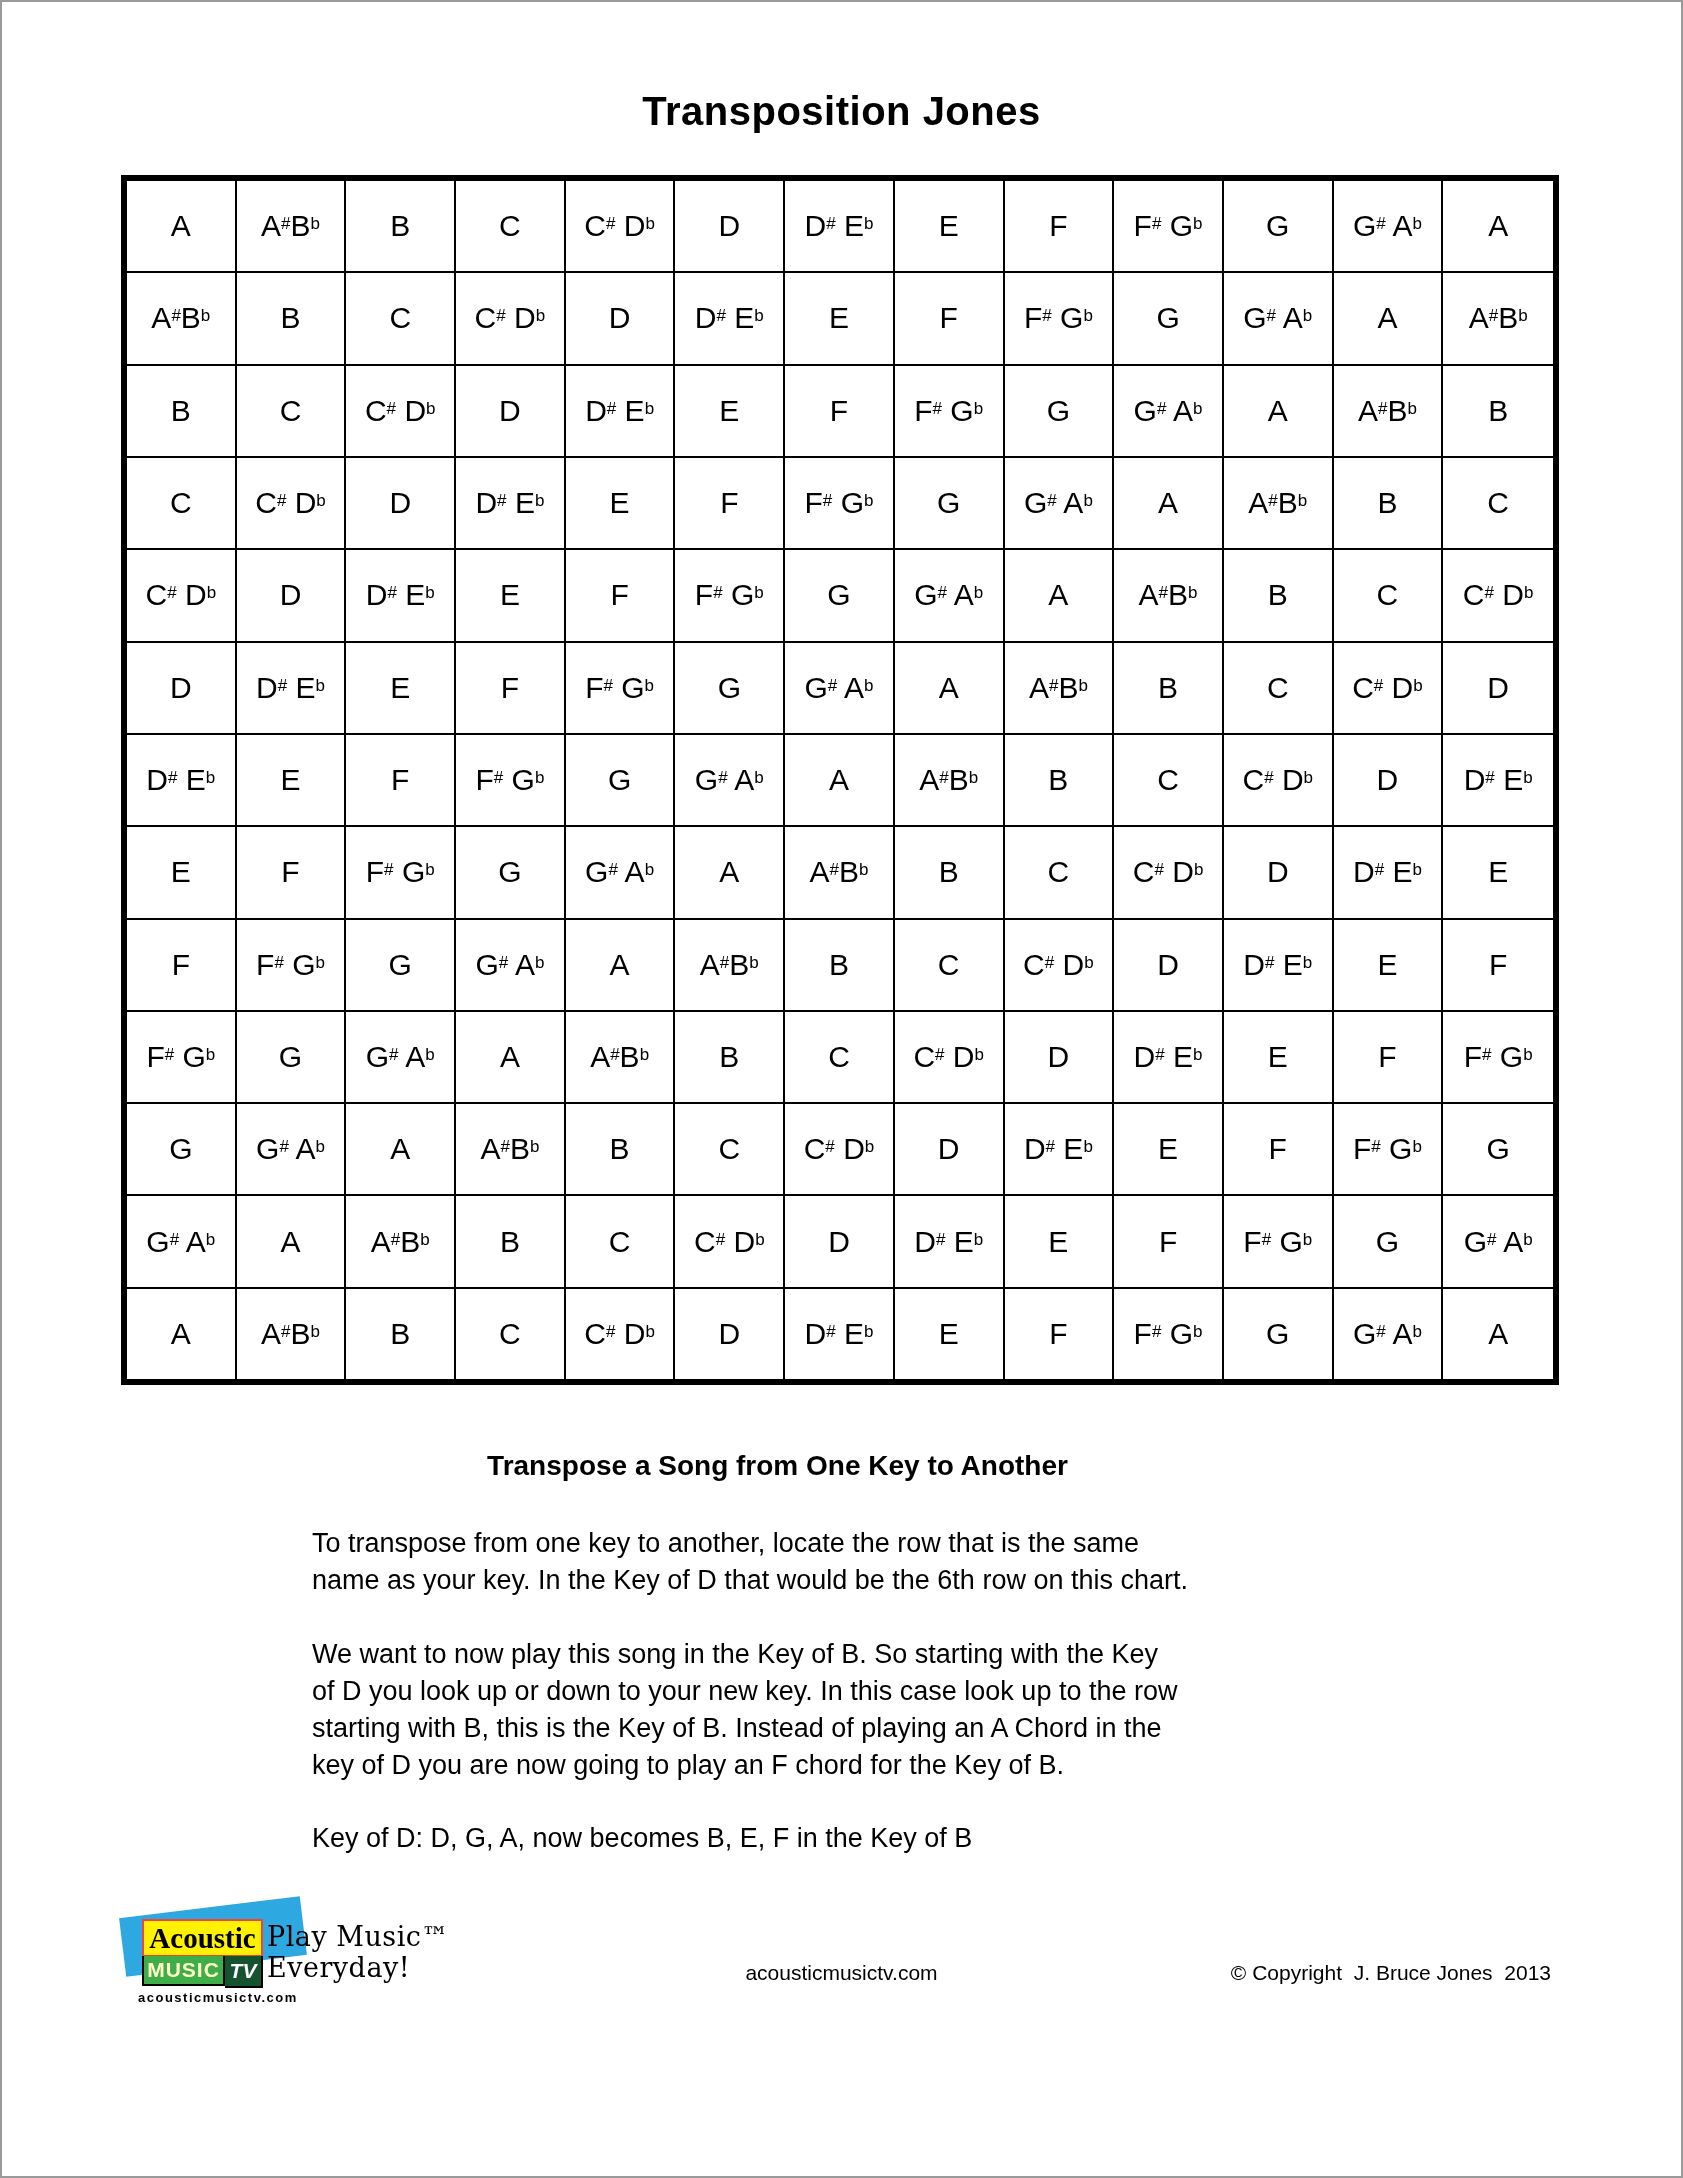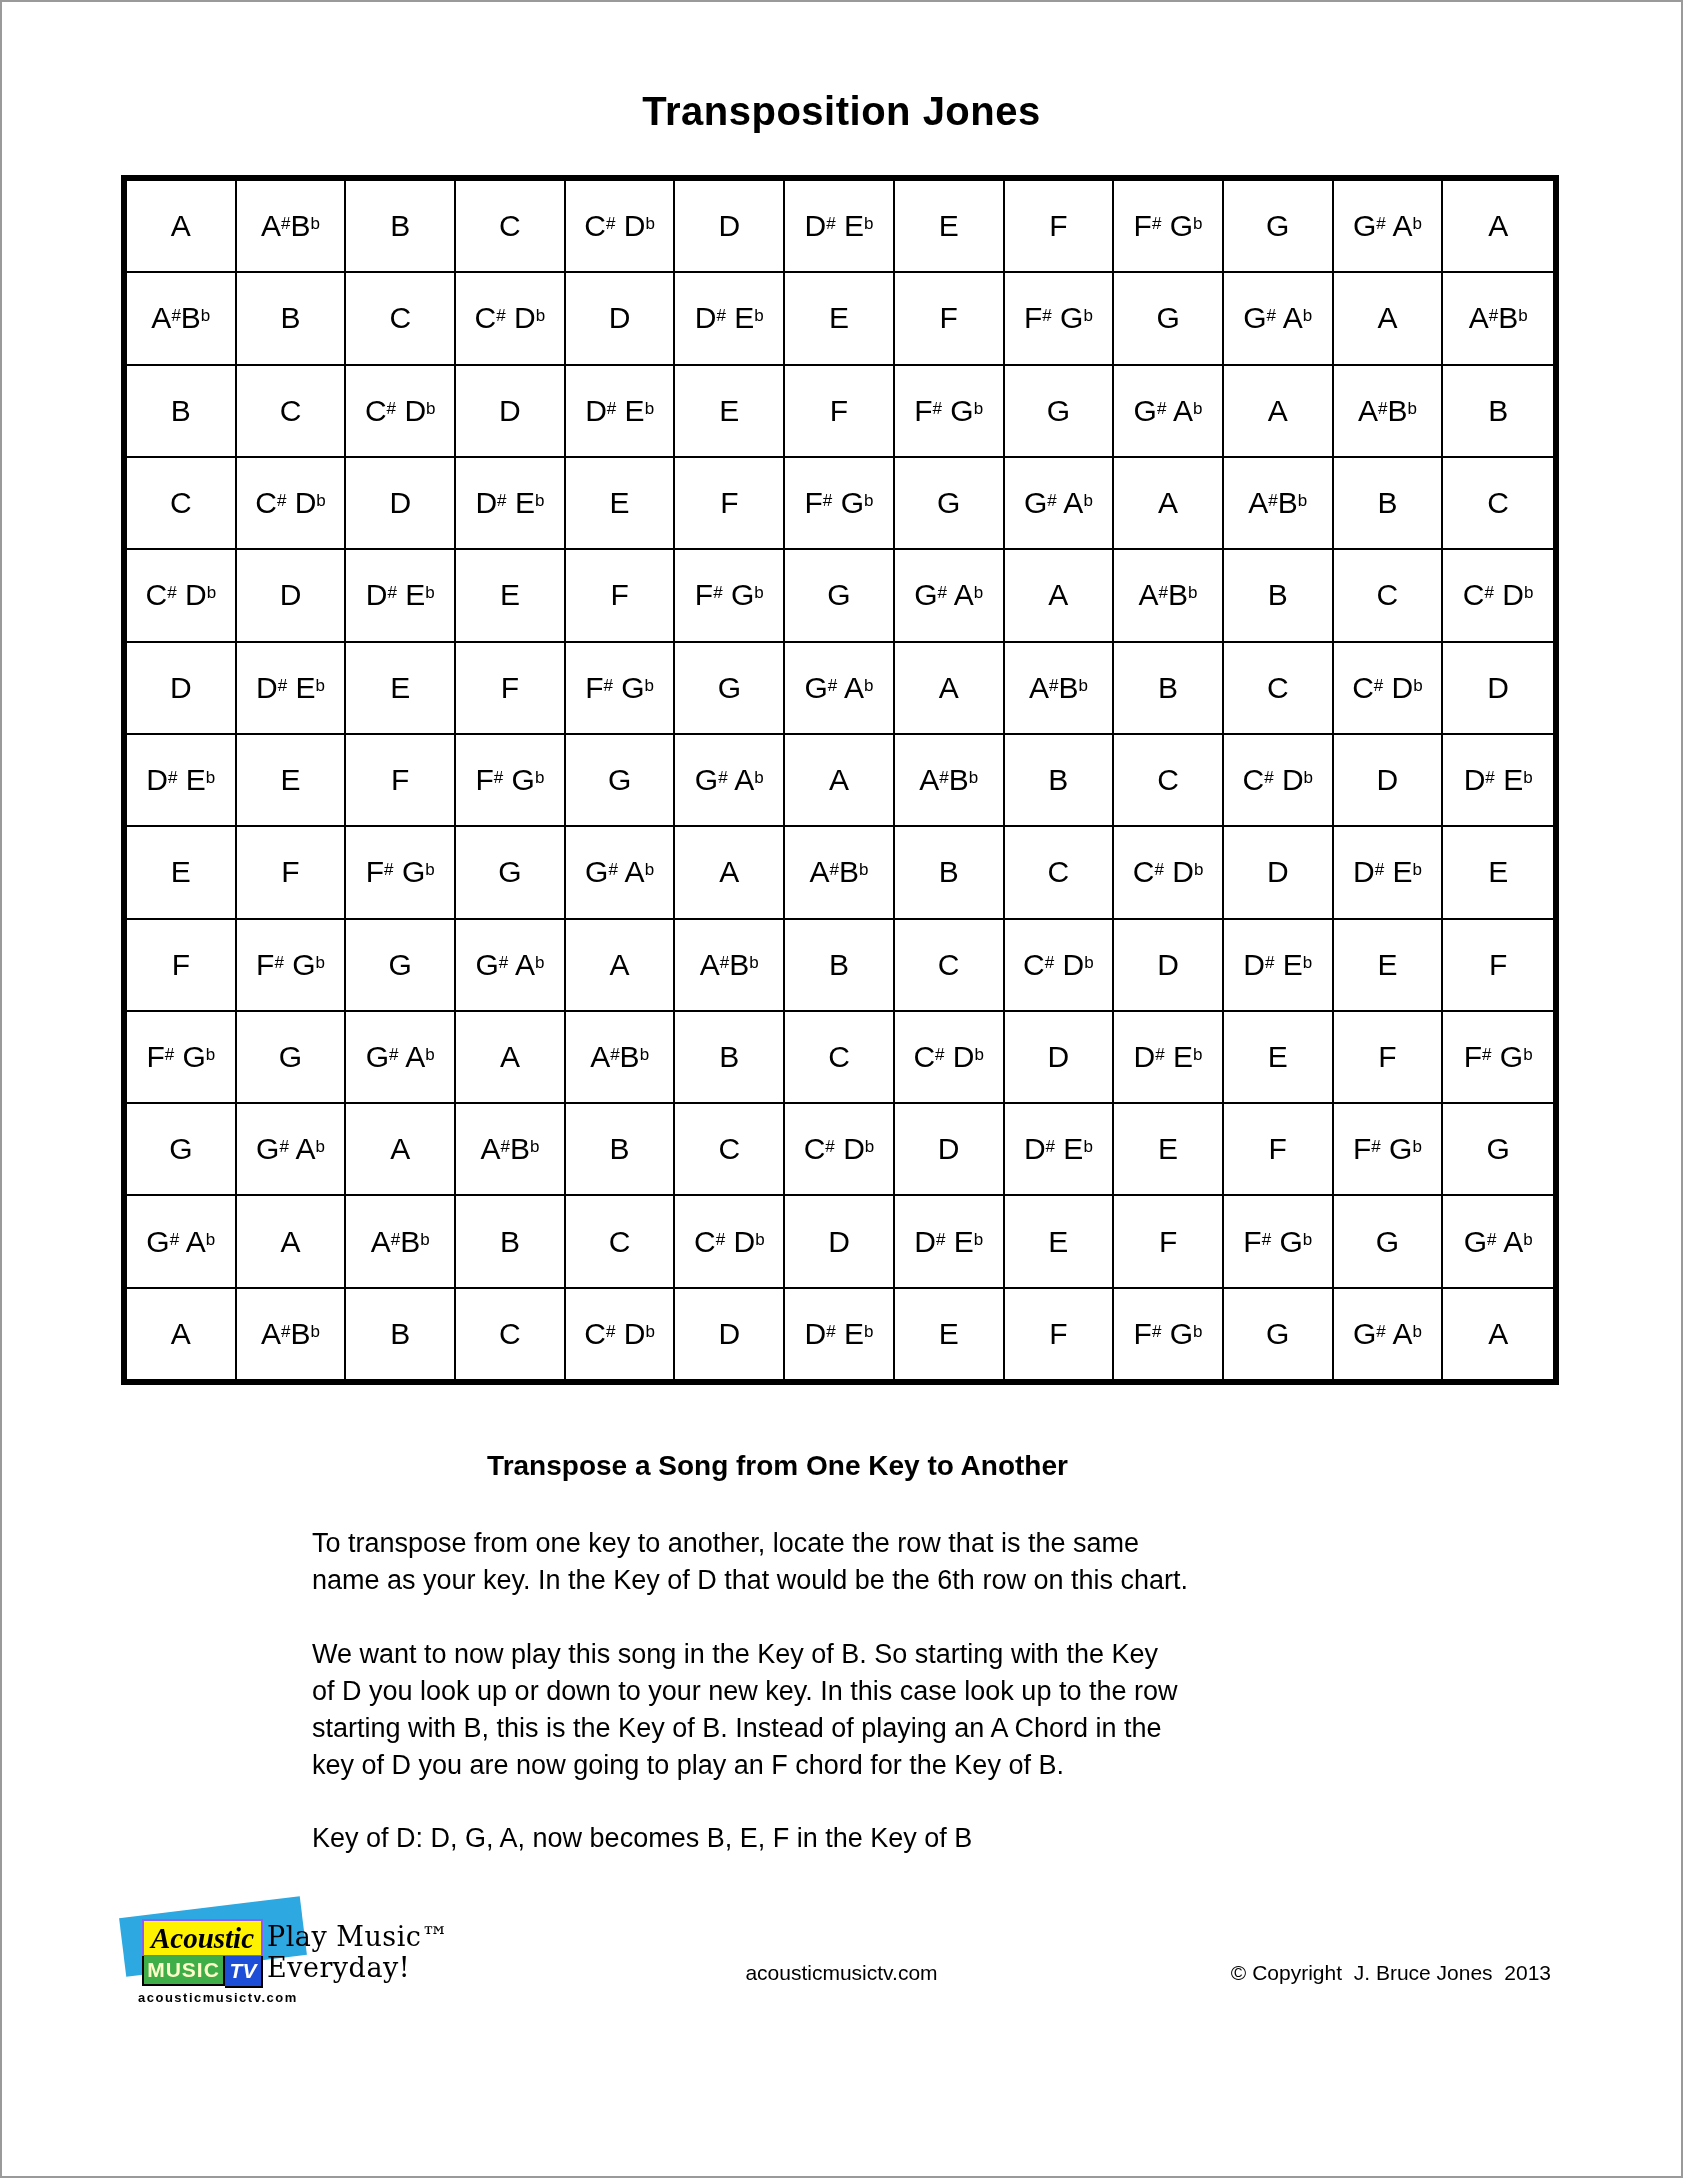--- a/index.html
+++ b/index.html
@@ -29,22 +29,22 @@
   
   .textblock{position:absolute;left:312px;width:931px;font-size:27px;line-height:37px;white-space:pre-line;}
   #section-heading{top:1447px;text-align:center;font-weight:bold;font-size:28px;}
   #para1{top:1525px;}
   #para2{top:1636px;}
   #para3{top:1820px;}
   
   #logo{position:absolute;left:114px;top:1901px;width:465px;height:114px;}
   #logo-blue{position:absolute;left:8px;top:6px;width:182px;height:59px;transform:rotate(-7deg);}
   #logo-yellow{
-    position:absolute;left:28px;top:18px;width:121px;height:38px;border:2px solid #8b5cf6;
-    box-sizing:border-box;display:flex;align-items:center;justify-content:center;font-style:italic;
+    position:absolute;left:28px;top:18px;width:121px;height:38px;border:2px solid #ef4444;
+    box-sizing:border-box;display:flex;align-items:center;justify-content:center;
   }
   #logo-yellow span{
     font-family:"Liberation Serif",serif;font-weight:bold;font-size:29px;letter-spacing:0px;
   }
   #logo-green{
     position:absolute;left:28px;top:55px;width:83px;height:30px;border:2px solid #000;border-top:none;
     box-sizing:border-box;display:flex;align-items:center;justify-content:center;
   }
   #logo-green span{font-weight:bold;font-size:21px;letter-spacing:1px;}
   #logo-red{
@@ -279,21 +279,21 @@
   <div id="para3" class="textblock">Key of D: D, G, A, now becomes B, E, F in the Key of B</div>
 
   <div id="logo">
     <div id="logo-blue" style="background: rgb(46, 168, 224);"></div>
     <div id="logo-yellow" style="background: rgb(255, 242, 0);">
       <span>Acoustic</span>
     </div>
     <div id="logo-green" style="background: rgb(63, 174, 73);">
       <span style="color: rgb(255, 255, 200);">MUSIC</span>
     </div>
-    <div id="logo-red" style="background: #1d4ed8;">
+    <div id="logo-red" style="background: #14532d;">
       <span>TV</span>
     </div>
     <div id="logo-url">acousticmusictv.com</div>
     <div id="logo-tagline">Play Music™
 Everyday!</div>
   </div>
 
   <div id="footer-site">acousticmusictv.com</div>
   <div id="footer-copyright">© Copyright  J. Bruce Jones  2013</div>
 

